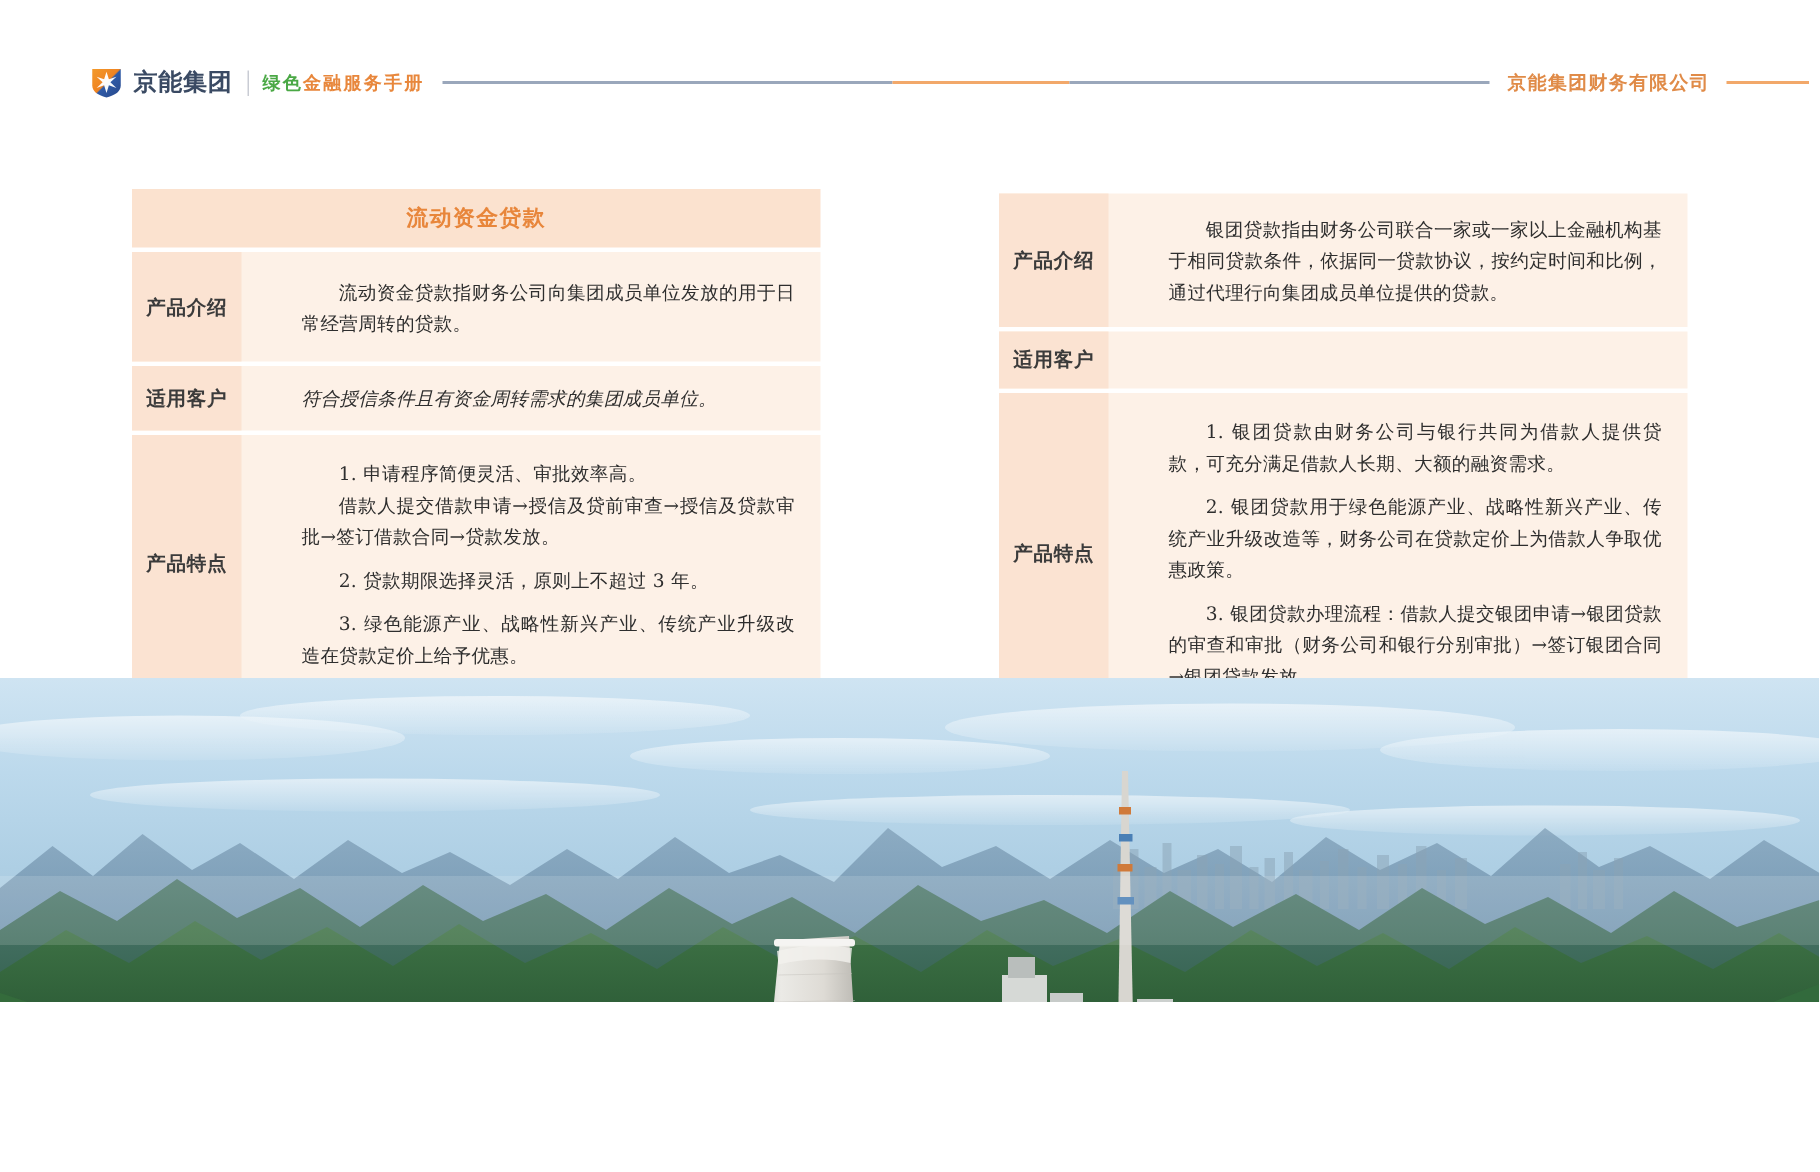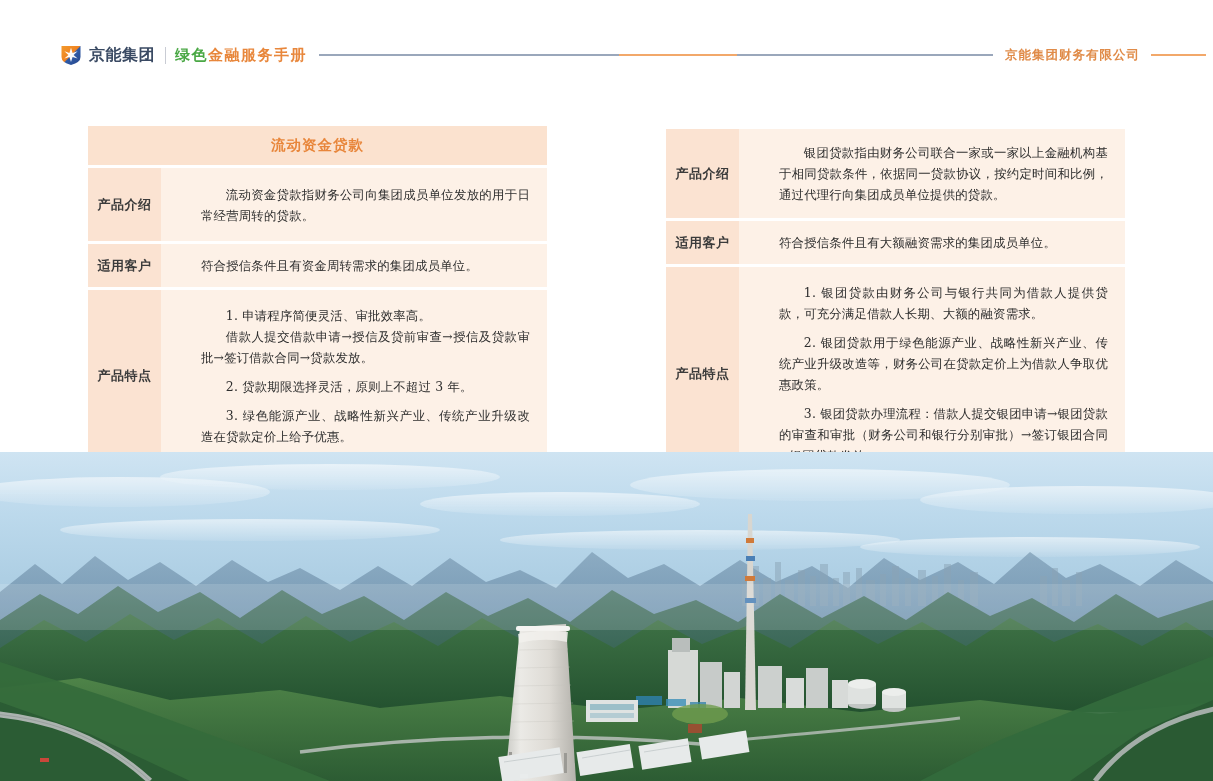--- a/index.html
+++ b/index.html
@@ -9,21 +9,21 @@
     height: 781px;
     background: #ffffff;
     font-family: "Liberation Sans", "DejaVu Sans", sans-serif;
     overflow: hidden;
     position: relative;
   }
 
   .page {
     position: relative;
     width: 1213px;
-    height: 781px;
+    height: 668px;
     background: #ffffff;
     overflow: hidden;
   }
 
   
   .header {
     position: absolute;
     top: 38px;
     left: 0;
     width: 1213px;
@@ -58,21 +58,21 @@
   }
 
   .logo-sep {
     width: 1px;
     height: 17px;
     background: #c9ccd4;
     margin: 0 9px 0 10px;
   }
 
   .manual-title {
-    font-size: 15px;
+    font-size: 12px;
     font-weight: bold;
     letter-spacing: 1.5px;
     line-height: 1;
     font-family: "DejaVu Sans", "Liberation Sans", sans-serif;
     white-space: nowrap;
   }
   .manual-title .tg { color: #4aa845; }
   .manual-title .to { color: #e8873c; }
 
   .rule-wrap {
@@ -171,21 +171,21 @@
     color: #2e2e2e;
     text-indent: 2em;
     font-family: "DejaVu Serif", "Liberation Serif", serif;
     text-align: justify;
     letter-spacing: 0.2px;
     margin-left: 24px;
   }
   .para + .para { margin-top: 8px; }
 
   .row.intro .row-body { min-height: 64px; }
-  .row.clients .row-body { padding-top: 11px; padding-bottom: 11px; }
+  .row.clients .row-body { padding-top: 11px; padding-bottom: 11px; font-style: italic; }
   .row.clients .para { text-indent: 0; }
   .row.features .row-body { padding-top: 15px; padding-bottom: 15px; }
 
   
   .left .row.intro  { min-height: 73px; }
   .left .row.clients{ min-height: 41px; }
   .left .row.features { min-height: 160px; }
 
   .right .row.intro  { min-height: 80px; }
   .right .row.clients{ min-height: 38px; }
@@ -275,23 +275,20 @@
 
       <div class="row intro">
         <div class="row-label">产品介绍</div>
         <div class="row-body">
           <p class="para">银团贷款指由财务公司联合一家或一家以上金融机构基于相同贷款条件，依据同一贷款协议，按约定时间和比例，通过代理行向集团成员单位提供的贷款。</p>
         </div>
       </div>
 
       <div class="row clients">
         <div class="row-label">适用客户</div>
-        <div class="row-body">
-          <p class="para">符合授信条件且有大额融资需求的集团成员单位。</p>
-        </div>
       </div>
 
       <div class="row features">
         <div class="row-label">产品特点</div>
         <div class="row-body">
           <p class="para">1. 银团贷款由财务公司与银行共同为借款人提供贷款，可充分满足借款人长期、大额的融资需求。</p>
           <p class="para">2. 银团贷款用于绿色能源产业、战略性新兴产业、传统产业升级改造等，财务公司在贷款定价上为借款人争取优惠政策。</p>
           <p class="para">3. 银团贷款办理流程：借款人提交银团申请→银团贷款的审查和审批（财务公司和银行分别审批）→签订银团合同→银团贷款发放。</p>
         </div>
       </div>

